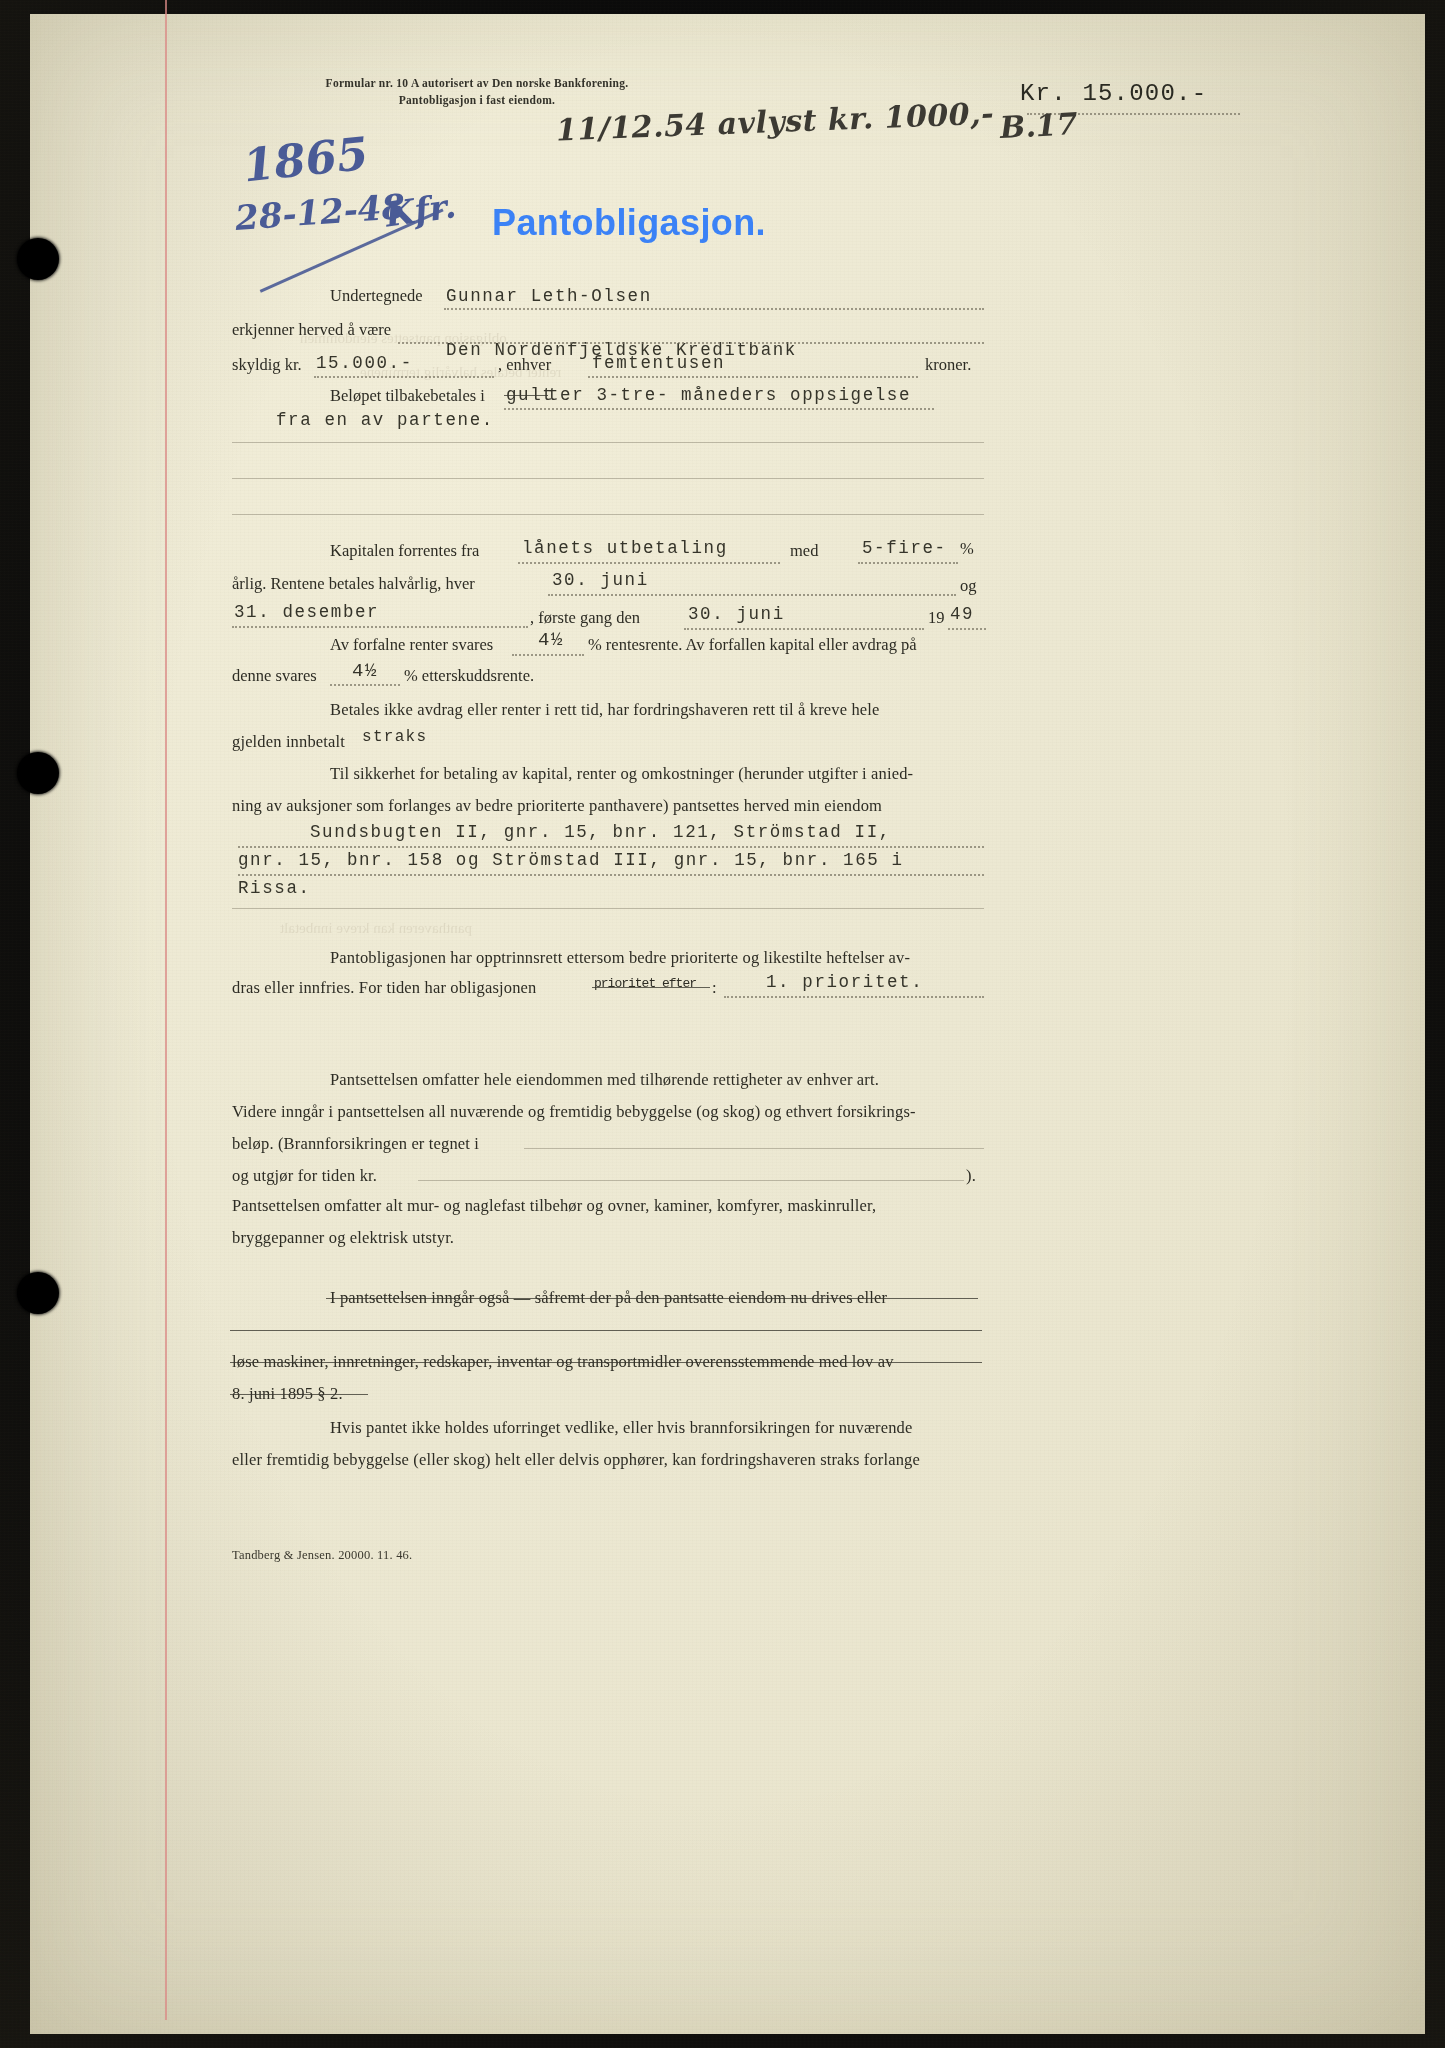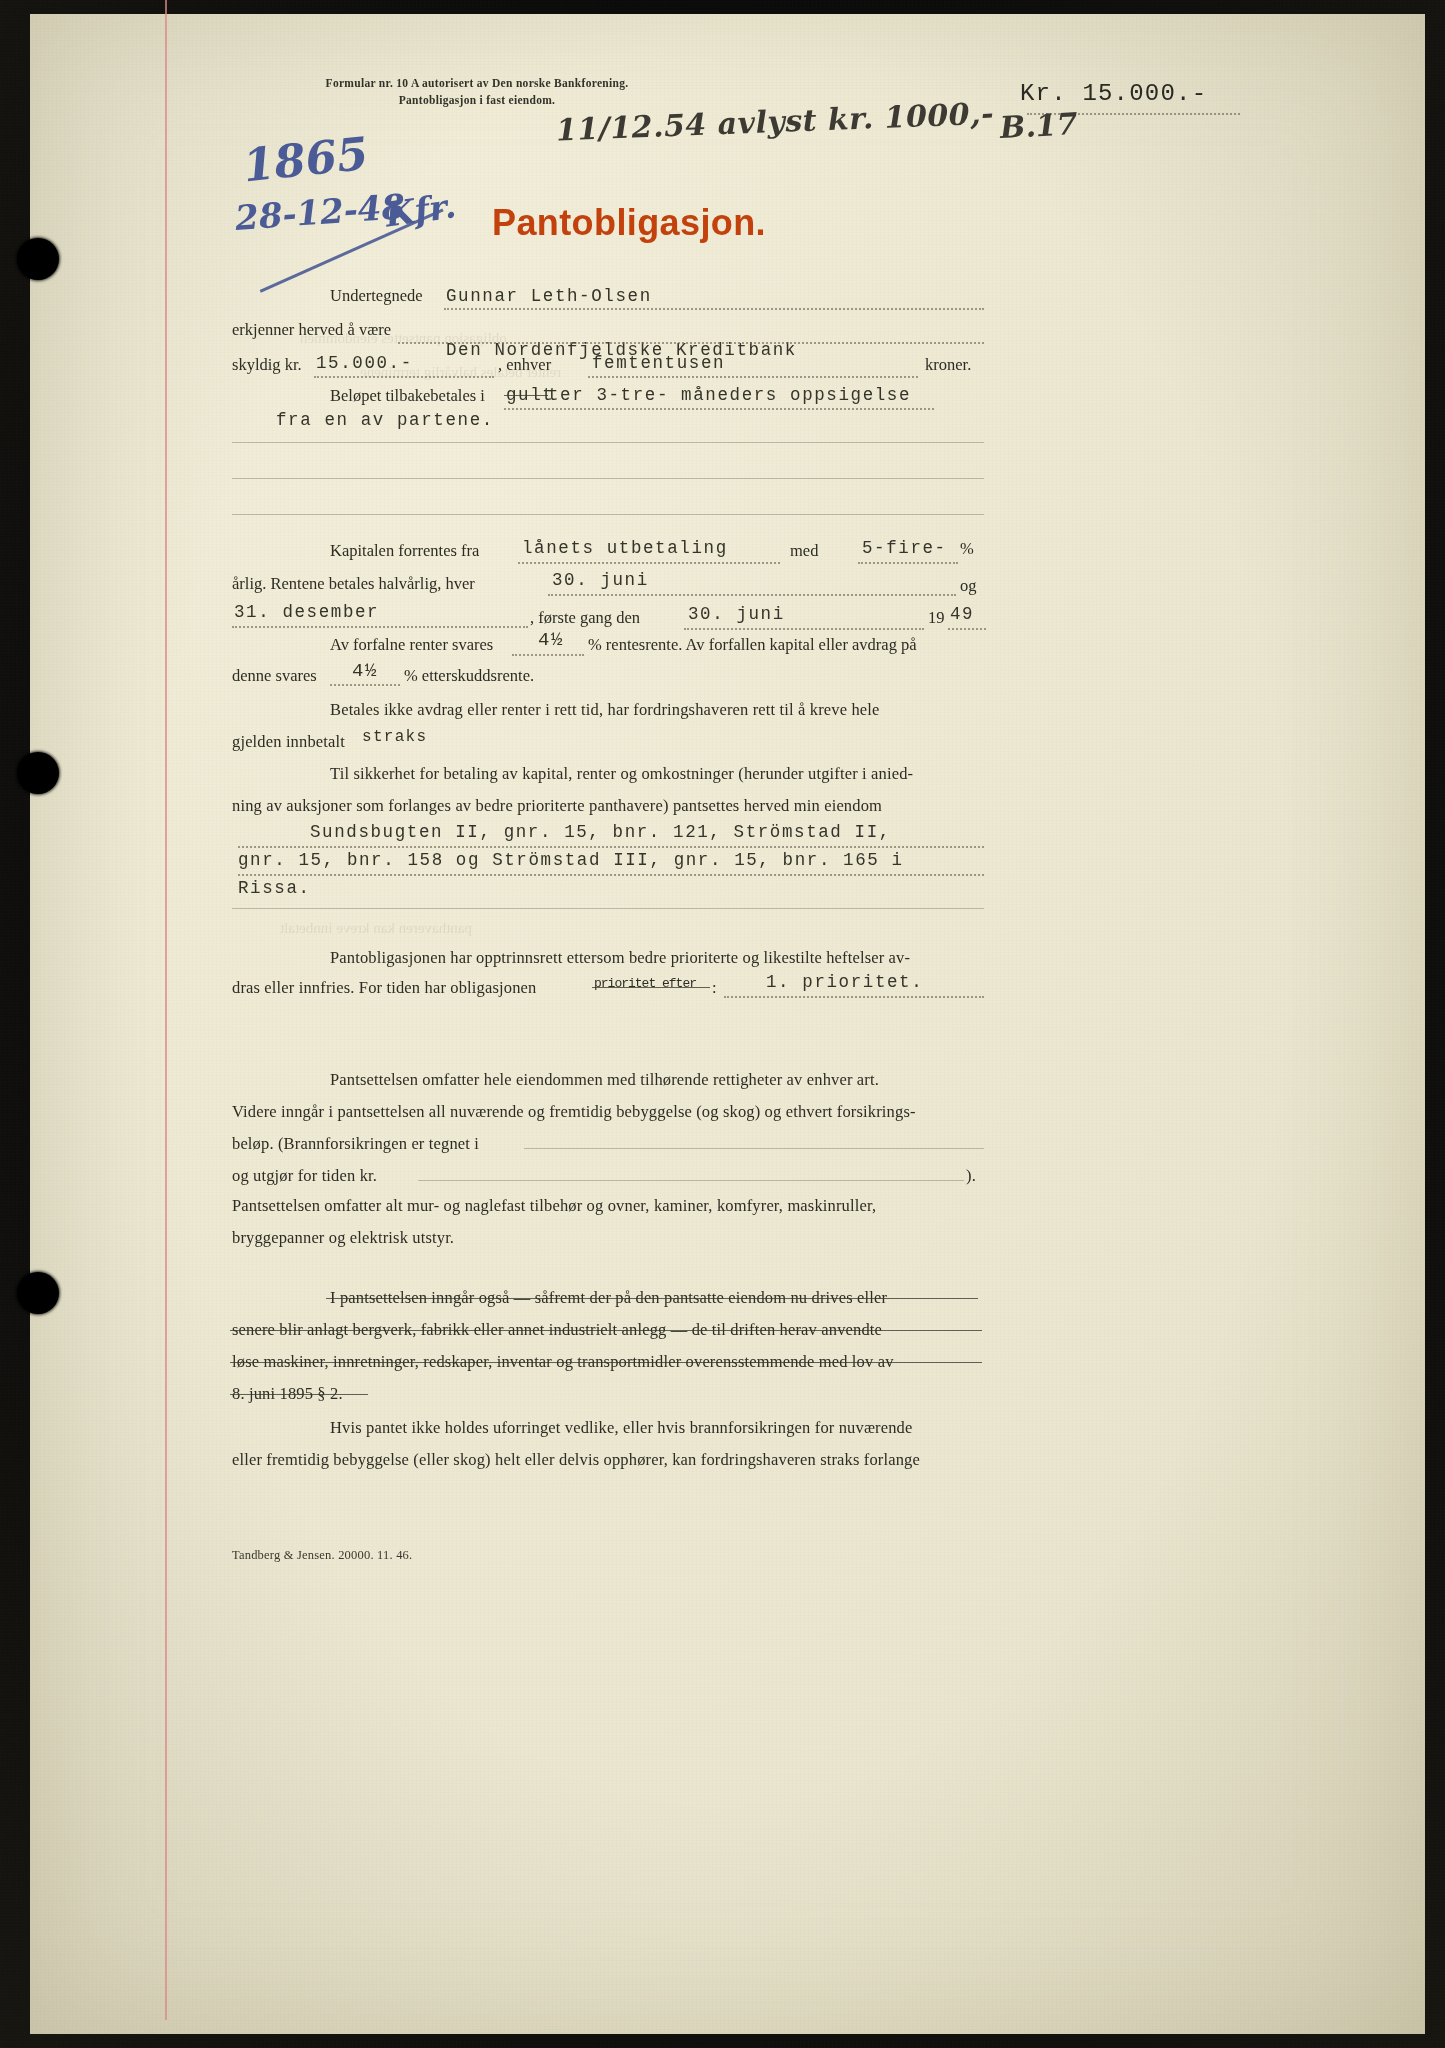--- a/index.html
+++ b/index.html
@@ -85,21 +85,21 @@
     color: #33322a;
     letter-spacing: .3px;
     font-weight: 700;
     text-align: center;
     line-height: 1.35;
   }
   .doc-title {
     font-family: "Liberation Sans", sans-serif;
     font-size: 36px;
     font-weight: 700;
-    color: #c2410c;
+    color: #3b82f6;
     letter-spacing: .4px;
   }
   .amount-head {
     font-family: "Liberation Mono", monospace;
     font-size: 24px;
     color: #2a2a22;
     letter-spacing: 1.2px;
   }
 
   
@@ -312,21 +312,20 @@
     <div class="abs body-justified" style="left:232px; top:1166px;">og utgjør for tiden kr.</div>
     <div class="rule-line" style="left:418px; top:1180px; width:546px;"></div>
     <div class="abs body-justified" style="left:966px; top:1166px;">).</div>
 
     <div class="abs body-justified" style="left:232px; top:1196px;">Pantsettelsen omfatter alt mur- og naglefast tilbehør og ovner, kaminer, komfyrer, maskinruller,</div>
     <div class="abs body-justified" style="left:232px; top:1228px;">bryggepanner og elektrisk utstyr.</div>
 
     <div class="abs body-justified" style="left:330px; top:1288px;">I pantsettelsen inngår også — såfremt der på den pantsatte eiendom nu drives eller</div>
     <div class="strike" style="left:326px; top:1298px; width:652px;"></div>
 
-    <div class="abs body-justified" style="left:232px; top:1320px;">senere blir anlagt bergverk, fabrikk eller annet industrielt anlegg — de til driften herav anvendte</div>
     <div class="strike" style="left:230px; top:1330px; width:752px;"></div>
 
     <div class="abs body-justified" style="left:232px; top:1352px;">løse maskiner, innretninger, redskaper, inventar og transportmidler overensstemmende med lov av</div>
     <div class="strike" style="left:230px; top:1362px; width:752px;"></div>
 
     <div class="abs body-justified" style="left:232px; top:1384px;">8. juni 1895 § 2.</div>
     <div class="strike" style="left:230px; top:1394px; width:138px;"></div>
 
     <div class="abs body-justified" style="left:330px; top:1418px;">Hvis pantet ikke holdes uforringet vedlike, eller hvis brannforsikringen for nuværende</div>
     <div class="abs body-justified" style="left:232px; top:1450px;">eller fremtidig bebyggelse (eller skog) helt eller delvis opphører, kan fordringshaveren straks forlange</div>

